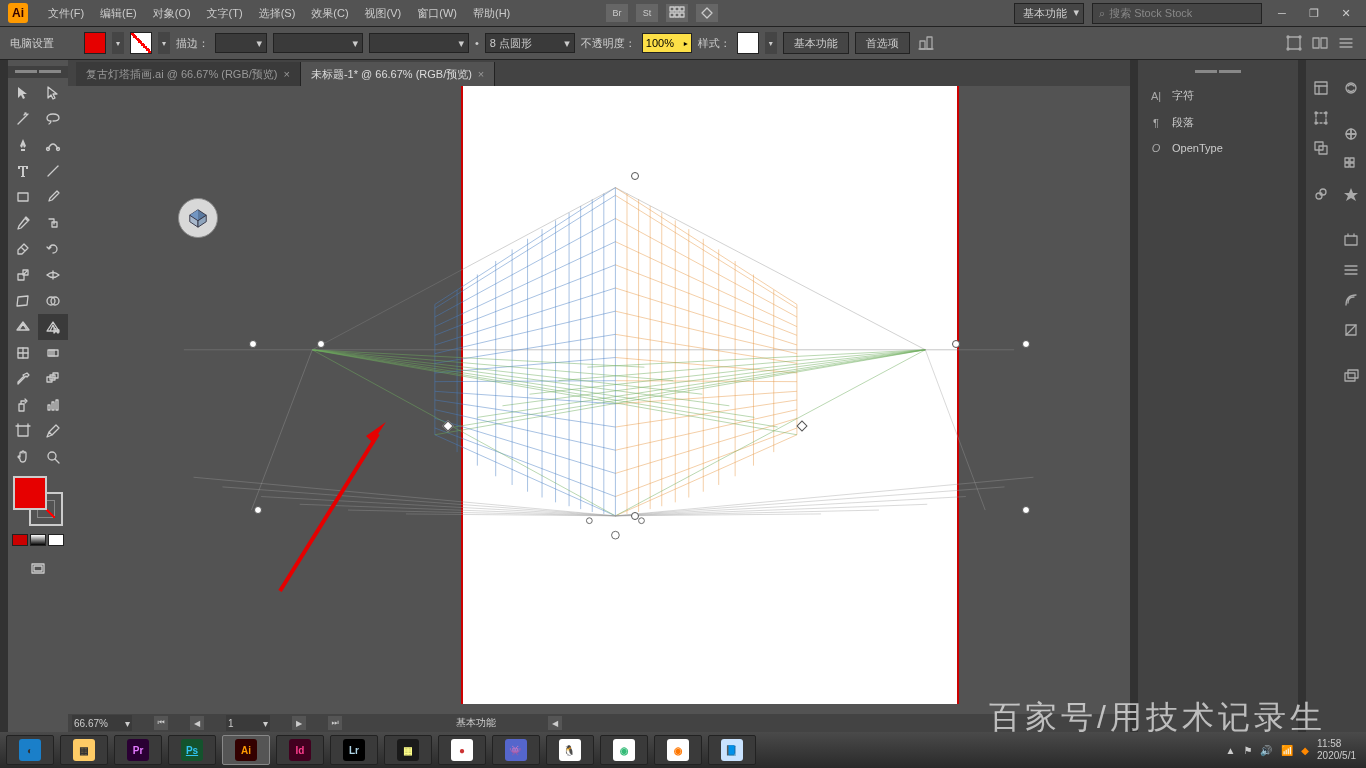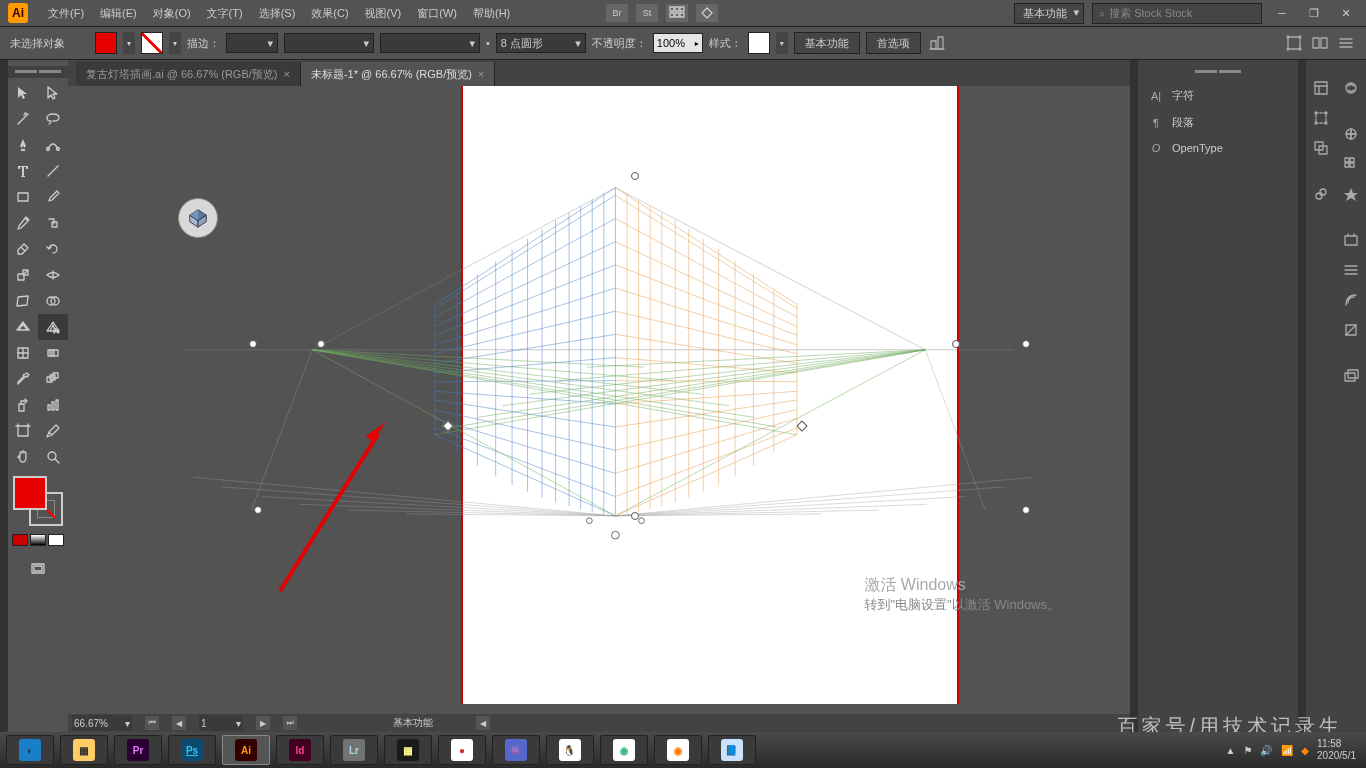--- a/index.html
+++ b/index.html
@@ -16,21 +16,21 @@
 .control-bar{height:34px;background:#535353;border-top:1px solid #222;border-bottom:1px solid #222;display:flex;align-items:center;padding:0 10px;color:#ccc;font-size:11px;gap:6px}
 .cb-label{color:#ccc}
 .swatch{width:22px;height:22px;border:1px solid #222;cursor:pointer;position:relative}
 .swatch.red{background:#e60000}
 .swatch.nostroke{background:#fff}
 .swatch.nostroke::after{content:"";position:absolute;left:0;bottom:0;right:0;top:0;background:linear-gradient(to top right,transparent 45%,red 45%,red 55%,transparent 55%)}
 .swatch.white{background:#fff}
 .dd-arrow{width:12px;height:22px;background:#454545;display:flex;align-items:center;justify-content:center;font-size:8px;cursor:pointer}
 .stroke-input{width:52px;height:20px;background:#3a3a3a;border:1px solid #222;color:#ccc;padding:0 4px;display:flex;align-items:center;justify-content:space-between}
 .wide-dd{height:20px;background:#3a3a3a;border:1px solid #222;color:#ccc;padding:0 4px;display:flex;align-items:center;width:100px;justify-content:space-between}
-.opacity-input{width:50px;height:20px;background:#e5e5e5;color:#000;border:1px solid #222;padding:0 3px;display:flex;align-items:center;justify-content:space-between}
+.opacity-input{width:50px;height:20px;background:#fde047;color:#000;border:1px solid #222;padding:0 3px;display:flex;align-items:center;justify-content:space-between}
 .cb-btn{height:22px;padding:0 10px;background:#454545;border:1px solid #222;color:#ccc;display:flex;align-items:center;cursor:pointer}
 .cb-right{margin-left:auto;display:flex;gap:6px}
 .cb-icon{width:20px;height:20px;display:flex;align-items:center;justify-content:center;cursor:pointer;color:#aaa}
 .main-area{display:flex;height:672px}
 .left-strip{width:8px;background:#323232}
 .tool-panel{width:60px;background:#535353;display:flex;flex-direction:column;padding-top:6px}
 .tool-tabs{height:12px;background:#404040;display:flex;justify-content:center;gap:2px;margin-bottom:2px}
 .tool-tabs span{width:22px;height:3px;background:#888;margin-top:4px}
 .tool-row{display:flex;height:26px}
 .tool-cell{width:30px;height:26px;display:flex;align-items:center;justify-content:center;color:#ccc;cursor:pointer;font-size:14px;position:relative}
@@ -48,35 +48,35 @@
 .doc-tab{height:24px;padding:0 10px;background:#3a3a3a;color:#999;font-size:11px;display:flex;align-items:center;gap:6px;border-right:1px solid #222;cursor:pointer}
 .doc-tab.active{background:#535353;color:#ddd}
 .tab-close{color:#999;cursor:pointer}
 .canvas-wrap{flex:1;background:#535353;position:relative;overflow:hidden}
 .artboard{position:absolute;left:393px;top:0;width:498px;height:618px;background:#fff;border-left:2px solid #c00;border-right:2px solid #c00}
 .pg-svg{position:absolute;inset:0;width:100%;height:100%;pointer-events:none}
 .pg-widget{position:absolute;left:110px;top:112px;width:40px;height:40px;border-radius:50%;background:#d8d8d8;border:1px solid #888;display:flex;align-items:center;justify-content:center;cursor:pointer}
 .pg-widget svg{width:22px;height:22px}
 .vp-handle{position:absolute;width:8px;height:8px;background:#fff;border:1px solid #555;border-radius:50%;transform:translate(-50%,-50%)}
 .arrow-svg{position:absolute;left:200px;top:330px;pointer-events:none}
-.status-bar{height:18px;background:#434343;display:flex;align-items:center;font-size:10px;color:#ccc;padding:0 4px;gap:13px}
+.status-bar{height:18px;background:#434343;display:flex;align-items:center;font-size:10px;color:#ccc;padding:0 4px;gap:22px}
 .zoom-dd{width:60px;height:16px;background:#3a3a3a;display:flex;align-items:center;justify-content:space-between;padding:0 2px;cursor:pointer}
 .nav-btn{width:14px;height:14px;background:#555;display:flex;align-items:center;justify-content:center;font-size:8px;cursor:pointer}
 .right-strip{width:8px;background:#323232}
 .right-panels{width:160px;background:#434343;display:flex;flex-direction:column;padding-top:6px}
 .right-tabs{height:12px;display:flex;justify-content:center;gap:2px;margin-bottom:4px}
 .right-tabs span{width:22px;height:3px;background:#888;margin-top:4px}
 .panel-item{display:flex;align-items:center;gap:8px;padding:6px 10px;color:#ccc;font-size:11px;cursor:pointer}
 .panel-icon{width:16px;text-align:center;color:#aaa}
 .icon-dock{width:30px;background:#434343;display:flex;flex-direction:column;align-items:center;padding-top:18px;gap:10px}
 .dock-icon{width:20px;height:20px;display:flex;align-items:center;justify-content:center;color:#aaa;cursor:pointer;font-size:13px}
 .dock-sep{width:24px;height:6px}
 .watermark{position:absolute;right:70px;bottom:100px;color:#888;font-size:13px;pointer-events:none}
 .watermark .big{font-size:16px;color:#aaa}
-.big-watermark{position:absolute;right:23px;bottom:28px;color:rgba(255,255,255,0.65);font-size:20px;letter-spacing:4px;pointer-events:none}
+.big-watermark{position:absolute;right:40px;bottom:28px;color:rgba(255,255,255,0.65);font-size:32px;letter-spacing:4px;pointer-events:none}
 .taskbar{position:absolute;bottom:0;left:0;right:0;height:36px;background:linear-gradient(#4a4a4a,#2a2a2a);display:flex;align-items:center;padding:0 6px;gap:6px}
 .task-item{width:48px;height:30px;border:1px solid #222;border-radius:2px;display:flex;align-items:center;justify-content:center;cursor:pointer;background:#3a3a3a}
 .task-item.active{background:#555;border-color:#888}
 .app-ico{width:22px;height:22px;border-radius:3px;display:flex;align-items:center;justify-content:center;font-size:10px;font-weight:bold}
 .sys-tray{margin-left:auto;display:flex;align-items:center;gap:8px;color:#ccc;font-size:10px}
 .clock{line-height:12px;padding-right:4px}
 
 
 .svg-ico{width:16px;height:16px;display:block}
 .svg-ico path, .svg-ico polygon, .svg-ico rect, .svg-ico circle, .svg-ico line, .svg-ico polyline{stroke:currentColor;fill:none;stroke-width:1.3;stroke-linecap:round;stroke-linejoin:round}
@@ -120,21 +120,21 @@
         <span>⌕</span>
         <span>搜索 Stock Stock</span>
       </div>
     <div class="win-btn">─</div>
     <div class="win-btn">❐</div>
     <div class="win-btn">✕</div>
   </div>
 </div>
 
 <div class="control-bar">
-  <span class="cb-label">未选择对象</span>
+  <span class="cb-label">电脑设置</span>
   <div style="width:18px"></div>
   <div class="swatch red"></div>
     <div class="dd-arrow">▾</div>
   <div class="swatch nostroke"></div>
     <div class="dd-arrow">▾</div>
   <span>描边：</span>
   <div class="stroke-input">
       <span></span>
       <span>▾</span>
     </div>
@@ -565,24 +565,20 @@
             <polygon points="3,9 12,15 12,22 3,16" fill="#a8b8cc" stroke="#334"></polygon>
             <polygon points="21,9 12,15 12,22 21,16" fill="#8ea4bc" stroke="#334"></polygon>
           </svg>
       </div>
 
       <svg class="arrow-svg" width="130" height="180" viewBox="0 0 130 180">
         <line x1="12" y1="175" x2="110" y2="18" stroke="#e60000" stroke-width="4"></line>
         <polygon points="110,18 118,6 98,20 106,28" fill="#e60000"></polygon>
       </svg>
 
-      <div class="watermark">
-        <div class="big">激活 Windows</div>
-        <div>转到"电脑设置"以激活 Windows。</div>
-      </div>
     </div>
     <div class="status-bar">
       <div class="zoom-dd">
           <span>66.67%</span>
           <span>▾</span>
         </div>
       <div class="nav-btn">⏮</div>
       <div class="nav-btn">◀</div>
       <div class="zoom-dd" style="width:44px">
           <span>1</span>
@@ -720,30 +716,30 @@
       <div class="task-item">
         <div class="app-ico" style="background: rgb(26, 127, 201); color: rgb(51, 51, 51);">◐</div>
       </div>
       <div class="task-item">
         <div class="app-ico" style="background: rgb(255, 204, 102); color: rgb(51, 51, 51);">▦</div>
       </div>
       <div class="task-item">
         <div class="app-ico" style="background: rgb(42, 0, 51); color: rgb(228, 121, 255);">Pr</div>
       </div>
       <div class="task-item">
-        <div class="app-ico" style="background: #0c4a6e; color: rgb(49, 197, 244); text-decoration: underline;">Ps</div>
+        <div class="app-ico" style="background: #14532d; color: rgb(49, 197, 244); text-decoration: underline;">Ps</div>
       </div>
       <div class="task-item active">
         <div class="app-ico" style="background: rgb(51, 0, 0); color: rgb(255, 154, 0);">Ai</div>
       </div>
       <div class="task-item">
         <div class="app-ico" style="background: rgb(65, 0, 31); color: rgb(255, 62, 143);">Id</div>
       </div>
       <div class="task-item">
-        <div class="app-ico" style="background: #737373; color: rgb(174, 212, 230);">Lr</div>
+        <div class="app-ico" style="background: #000000; color: rgb(174, 212, 230);">Lr</div>
       </div>
       <div class="task-item">
         <div class="app-ico" style="background: rgb(26, 26, 26); color: rgb(255, 255, 136);">▦</div>
       </div>
       <div class="task-item">
         <div class="app-ico" style="background: rgb(255, 255, 255); color: rgb(204, 51, 51);">●</div>
       </div>
       <div class="task-item">
         <div class="app-ico" style="background: rgb(85, 102, 204); color: rgb(255, 255, 255);">👾</div>
       </div>

